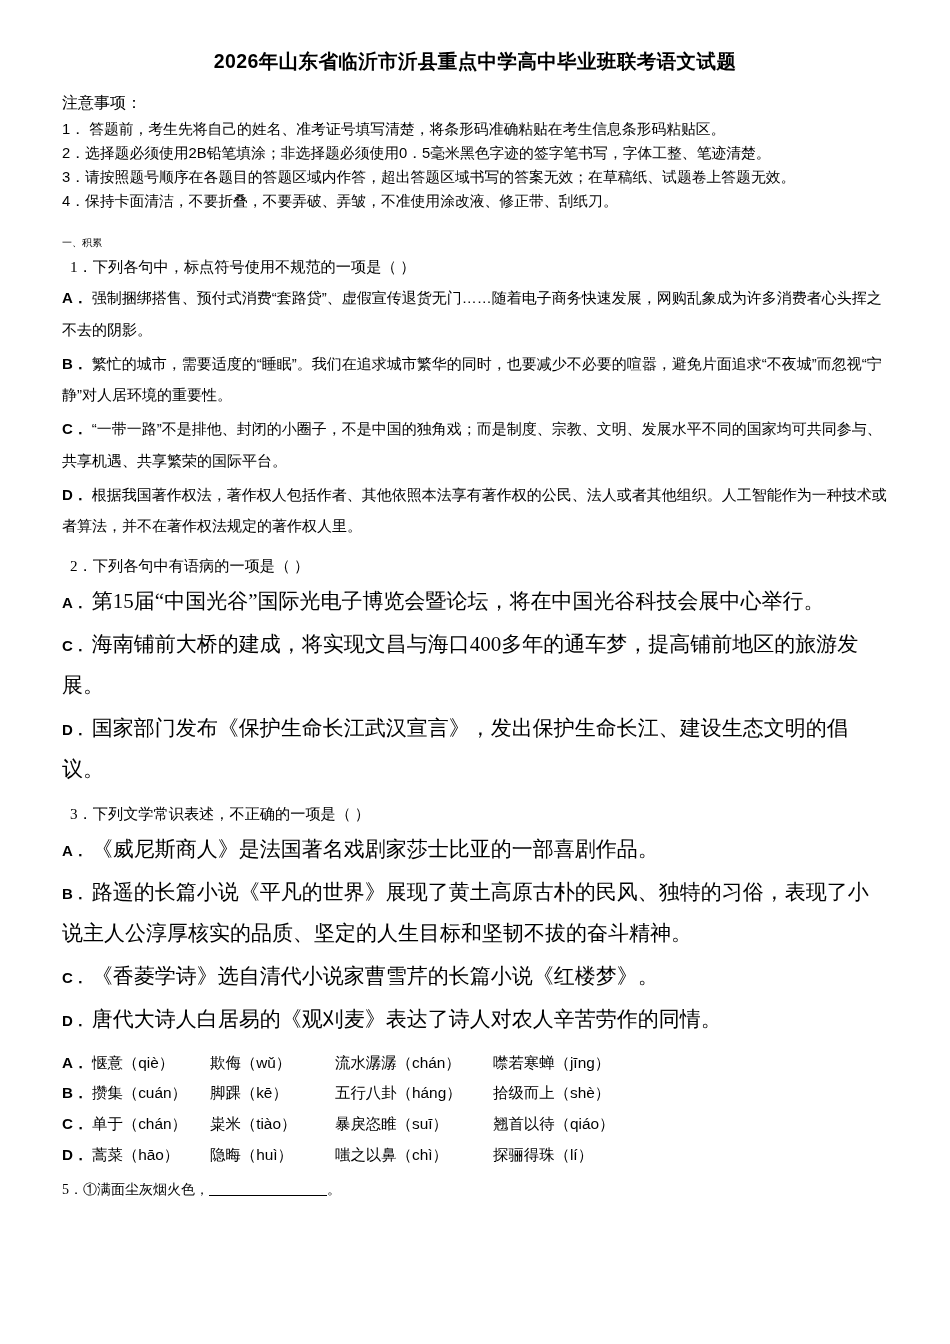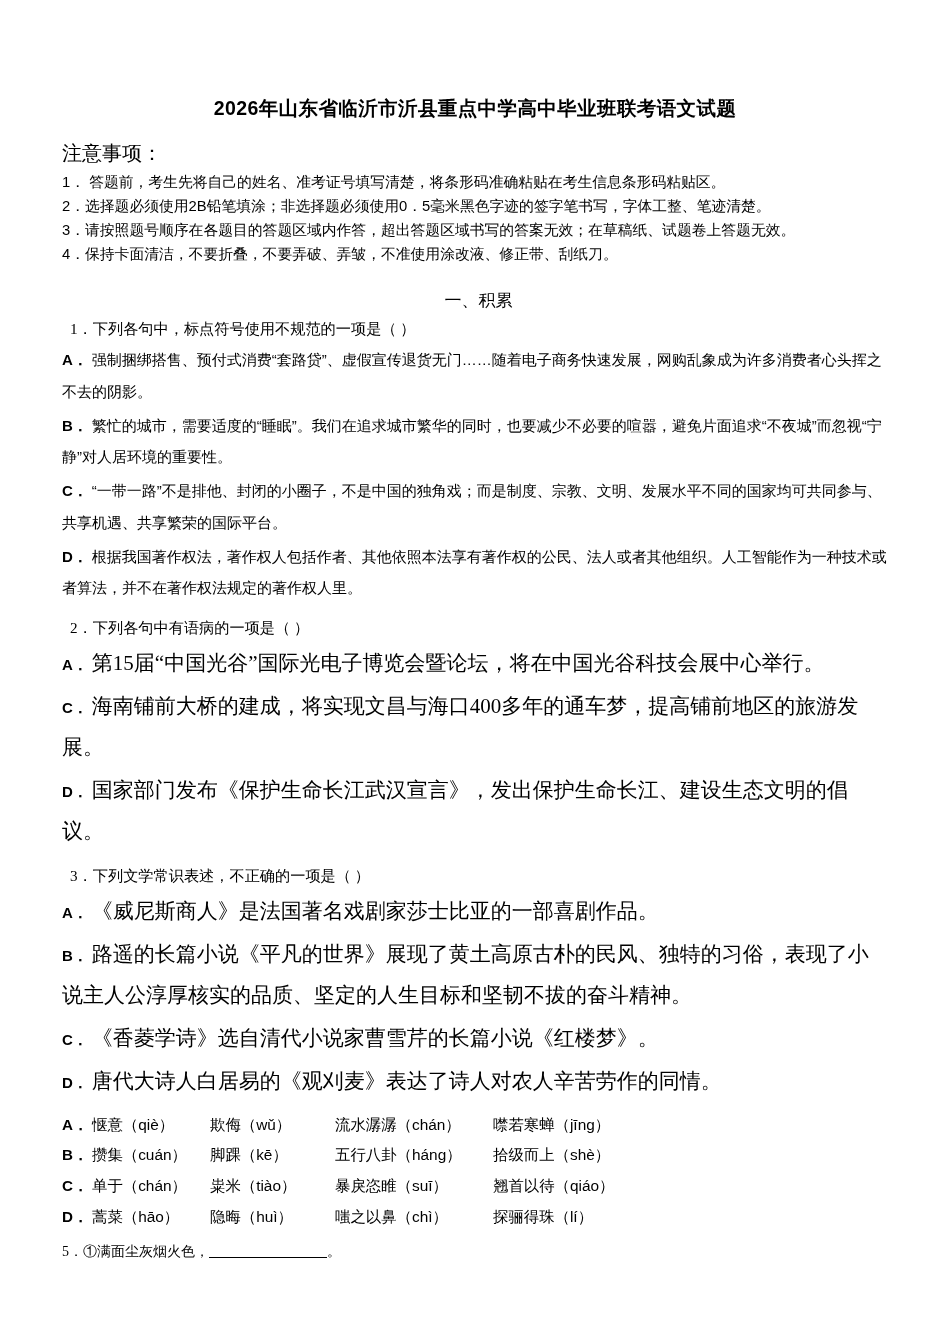--- a/index.html
+++ b/index.html
@@ -10,48 +10,47 @@
   body {
     width: 950px;
     min-height: 1344px;
     font-family: "Liberation Serif", "DejaVu Serif", serif;
     color: #000000;
   }
   .page {
     width: 950px;
     min-height: 1344px;
     box-sizing: border-box;
-    padding: 95px 62px 40px 62px;
+    padding: 48px 62px 40px 62px;
     position: relative;
   }
   .doc-title {
     text-align: center;
     font-family: "Liberation Sans", "DejaVu Sans", sans-serif;
     font-weight: bold;
     font-size: 19.5px;
     letter-spacing: 0.4px;
     margin: 0 0 18px 0;
   }
   .notice-head {
     font-family: "Liberation Sans", "DejaVu Sans", sans-serif;
-    font-size: 20px;
+    font-size: 16px;
     font-weight: normal;
     margin: 0 0 4px 0;
   }
   .notice-line {
     font-family: "Liberation Sans", "DejaVu Sans", sans-serif;
     font-size: 14.8px;
     line-height: 1.62;
     margin: 0;
   }
   .section-title {
     font-family: "Liberation Sans", "DejaVu Sans", sans-serif;
-    font-size: 17px;
-    margin: 22px 0 4px 7px;
-    text-align: center;
+    font-size: 10px;
+    margin: 22px 0 4px 0;
   }
   .q-stem {
     font-size: 15.2px;
     line-height: 1.72;
     margin: 3px 0 2px 8px;
   }
   .opt {
     font-size: 15.2px;
     line-height: 1.95;
     margin: 0 0 2px 0;

